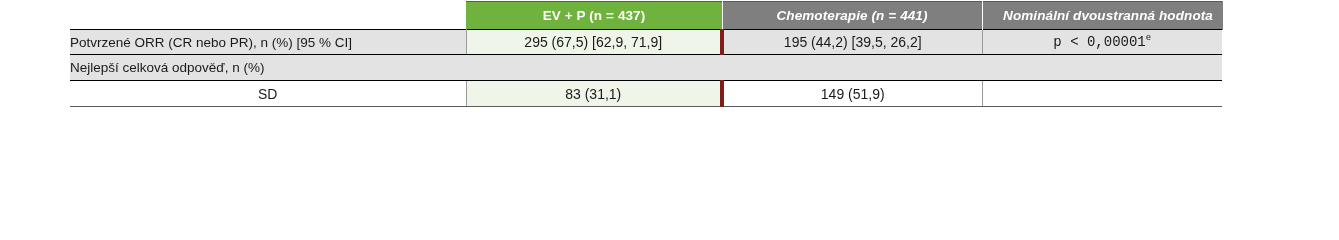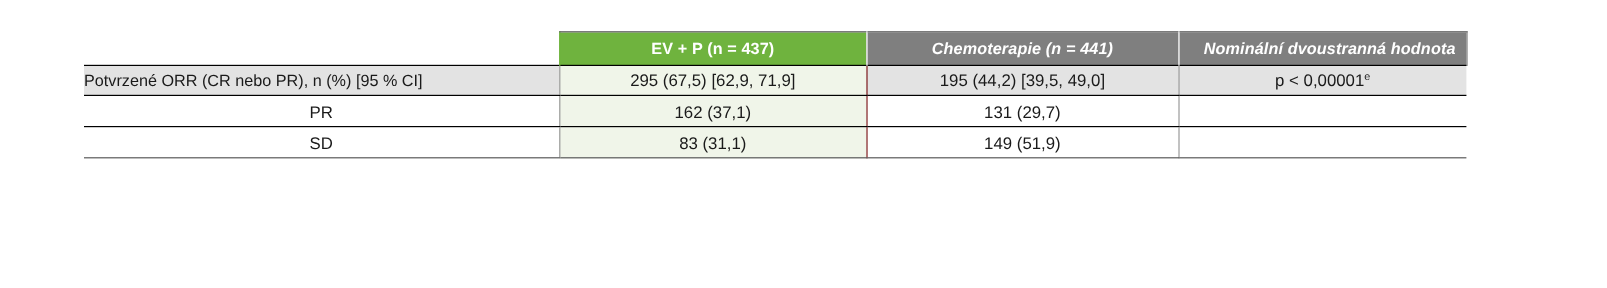--- a/index.html
+++ b/index.html
@@ -10,21 +10,21 @@
   body {
     width: 1339px;
     height: 169px;
     font-family: "Liberation Sans", sans-serif;
     overflow: hidden;
   }
 
   .table-wrap {
     position: absolute;
     left: 70px;
-    top: 26px;
+    top: 1px;
     width: 1152px;
   }
 
   table.orr-table {
     border-collapse: collapse;
     table-layout: fixed;
     width: 1152px;
     font-size: 13.5px;
     color: #1a1a1a;
   }
@@ -120,27 +120,28 @@
     border-top: 1.5px solid #000000;
     border-bottom: 1.5px solid #000000;
   }
   tr.last-row td {
     border-bottom: 1.5px solid #5a5a5a;
   }
 
   
   td.ev-col {
     border-left: 1px solid #9a9a9a;
-    border-right: 1px solid #7f1d1d;
+    border-right: 4px solid #7f1d1d;
   }
   td.chemo-col {
     border-right: 1px solid #9a9a9a;
   }
   td.pval-col {
     border-right: none;
+    font-family: Liberation Mono, monospace;
   }
 
   
   tr.row-section td.span-cell {
     border-left: none;
     border-right: none;
   }
 
   sup.footnote {
     font-size: 9px;
@@ -167,32 +168,32 @@
         <th class="h-gray">Chemoterapie (n = 441)</th>
         <th class="h-gray last">Nominální dvoustranná hodnota</th>
       </tr>
     </thead>
 
     <tbody>
 
       <tr class="row-main">
         <td class="label-cell">Potvrzené ORR (CR nebo PR), n (%) [95 % CI]</td>
         <td class="num-cell ev-col">295 (67,5) [62,9, 71,9]</td>
-        <td class="num-cell chemo-col">195 (44,2) [39,5, 49,0]</td>
+        <td class="num-cell chemo-col">195 (44,2) [39,5, 26,2]</td>
         <td class="num-cell pval-col"><span>p &lt; 0,00001</span><sup class="footnote">e</sup></td>
       </tr>
 
-
-
-      <tr class="row-sub">
-        <td class="label-cell indent">PR</td>
-        <td class="num-cell ev-col">162 (37,1)</td>
-        <td class="num-cell chemo-col">131 (29,7)</td>
-        <td class="num-cell pval-col empty-cell"></td>
-      </tr>
+      <tr class="row-section">
+        <td class="label-cell">Nejlepší celková odpověď, n (%)</td>
+        <td class="num-cell span-cell"></td>
+        <td class="num-cell span-cell"></td>
+        <td class="num-cell span-cell"></td>
+      </tr>
+
+
 
       <tr class="row-sub last-row">
         <td class="label-cell indent">SD</td>
         <td class="num-cell ev-col">83 (31,1)</td>
         <td class="num-cell chemo-col">149 (51,9)</td>
         <td class="num-cell pval-col empty-cell"></td>
       </tr>
 
     </tbody>
   </table>

